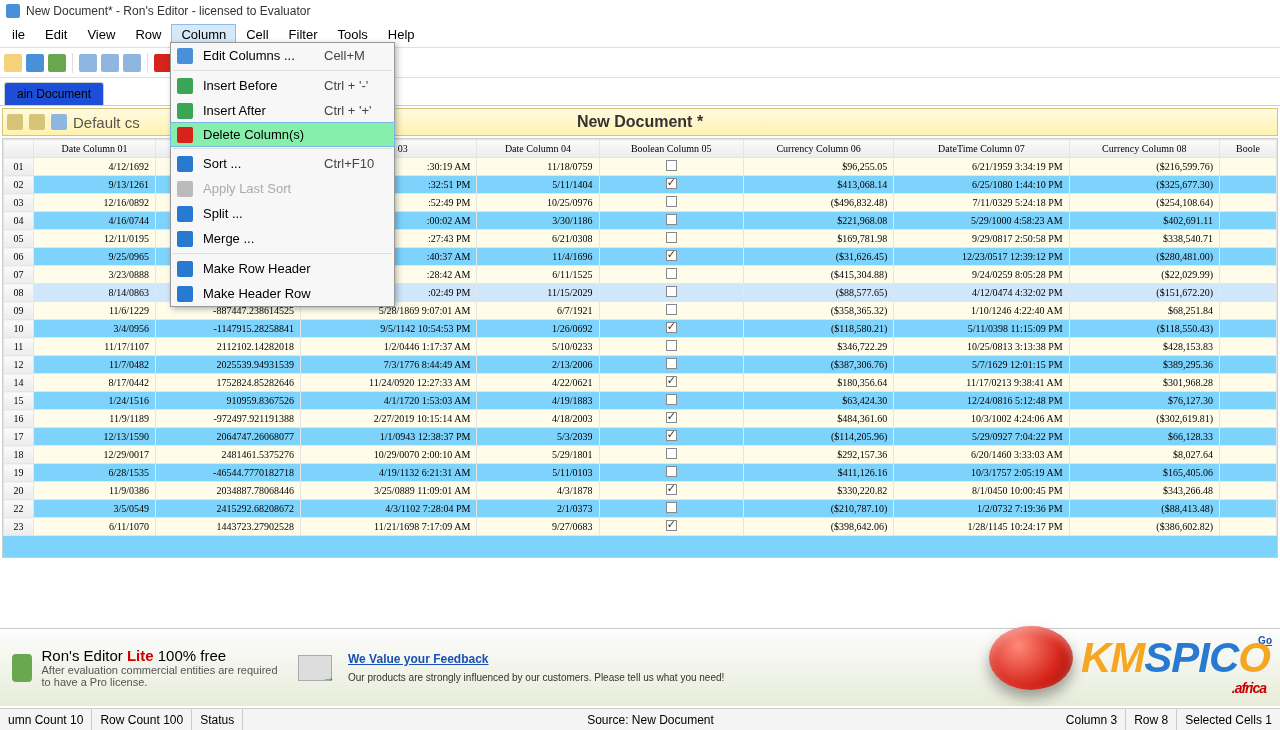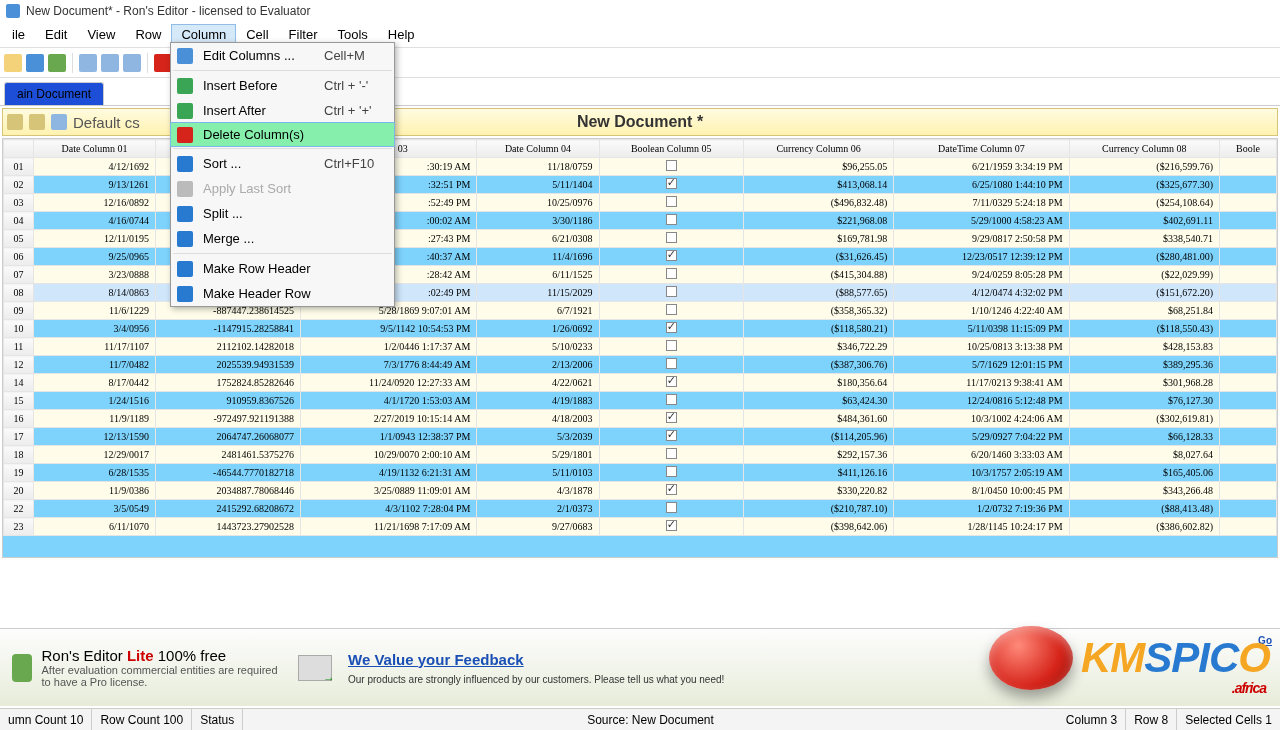--- a/index.html
+++ b/index.html
@@ -38,21 +38,21 @@
 .dropdown .dd-sep { height:1px; background:#ddd; margin: 2px 2px; }
 .dropdown .dd-row.disabled { color:#aaa; }
 .dropdown .dd-row.selected { background:#86efac; border:1px solid #7ab6e8; margin:-1px; }
 .footer-banner { position:absolute; bottom: 24px; left:0; right:0; height: 78px; border-top:1px solid #ccc; background: linear-gradient(#fdfdfd,#e7ecd9); display:flex; align-items:center; padding: 6px 12px; }
 .footer-banner .fb-left { display:flex; align-items:center; gap:10px; width: 270px; }
 .footer-banner .fb-icon { width:28px;height:28px;background:#6aa84f;border-radius:4px; }
 .footer-banner .fb-title { font-size:15px; }
 .footer-banner .lite { color:#c00; font-weight:bold; }
 .footer-banner .fb-sub { font-size:11px; color:#555; }
 .footer-banner .fb-mid { flex:1; }
-.footer-banner .fb-mid a { color:#1a4fb5; font-weight:bold; text-decoration:underline; font-size:15px;margin-top:20px; }
+.footer-banner .fb-mid a { color:#1a4fb5; font-weight:bold; text-decoration:underline; font-size:12px;margin-top:20px; }
 .footer-banner .fb-mid .msg { font-size:10px; color:#333; margin-top:6px; }
 .statusbar { position:absolute; bottom:0; left:0; right:0; height:22px; border-top:1px solid #ccc; background:#f4f4f4; display:flex; align-items:center; font-size:12px; }
 .statusbar .sb-cell { border-right:1px solid #ccc; padding: 0 8px; height:100%; display:flex; align-items:center; }
 .logo-overlay { position:absolute; right: 10px; bottom: 40px; font-size: 42px; font-weight: 900; font-style: italic; letter-spacing: -1px; pointer-events:none; display:flex; align-items:center; gap:8px; }
 .logo-overlay .k { color:#f5a623; } .logo-overlay .m { color:#f5a623; }
 .logo-overlay .s { color:#2879d0; } .logo-overlay .p { color:#2879d0; }
 .logo-overlay .i { color:#2879d0; } .logo-overlay .c { color:#2879d0; }
 .logo-overlay .o { color:#f5a623; }
 .logo-overlay .af { font-size:14px; color:#c00; font-style:italic; position:absolute; right:4px; bottom:-6px; }
 .red-button { width:84px; height:64px; border-radius:50%; background: radial-gradient(circle at 35% 30%, #ff8a7a, #d6241a 60%, #8b120a); box-shadow: 0 8px 14px rgba(0,0,0,.35), inset 0 4px 10px rgba(255,255,255,.4); }

